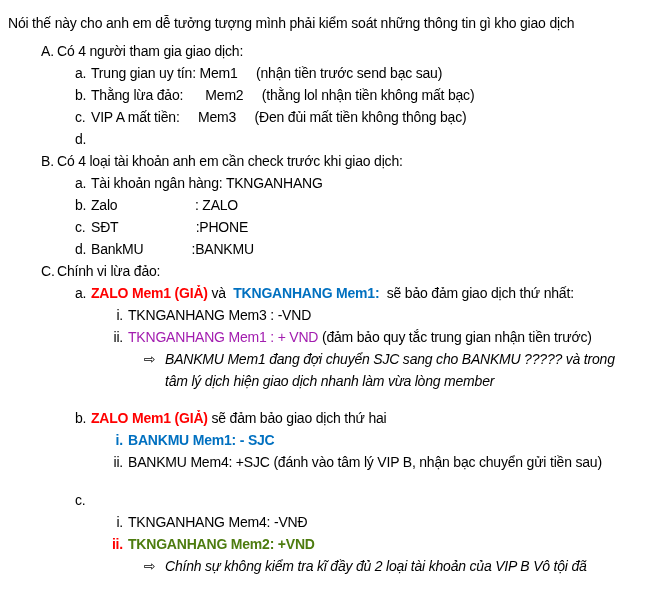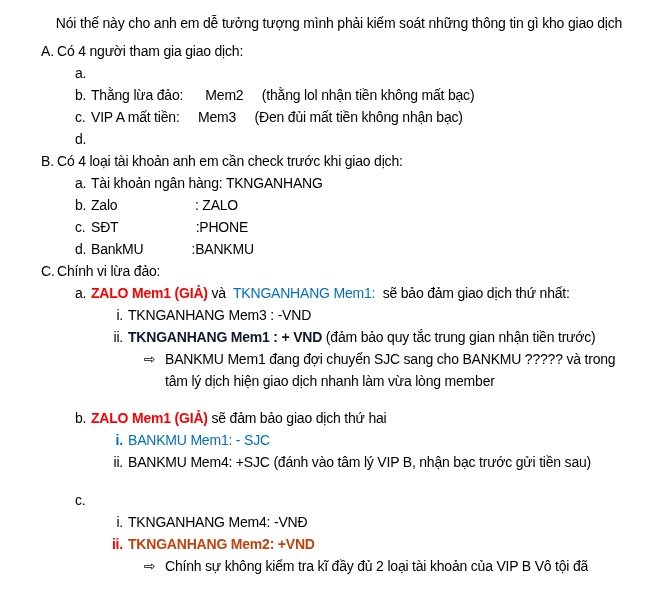--- a/index.html
+++ b/index.html
@@ -20,54 +20,55 @@
   }
   .line {
     display: flex;
     align-items: baseline;
     margin-bottom: 2px;
   }
   .line .marker { flex: 0 0 auto; white-space: pre; }
   .line .text  { flex: 1 1 auto; white-space: pre-wrap; }
 
   
-  .l0 { padding-left: 15px; text-align: center; }
+  .l0 { padding-left: 8px; }
   .l1 { padding-left: 41px; }
   .l1 .marker { width: 16px; }
   .l2 { padding-left: 75px; }
   .l2 .marker { width: 16px; }
   .l3 { padding-left: 100px; }
   .l3 .marker { width: 23px; text-align: right; padding-right: 5px; box-sizing: content-box; }
   .l4 { padding-left: 144px; }
   .l4 .marker { width: 15px; padding-right: 6px; font-style: normal; }
 
-  .italic { }
+  .italic { font-style: italic; }
 </style>
 </head>
 <body>
 
 <div id="document-page">
     <div class="line l0">
       <span class="marker"></span>
       <span class="text"><span>Nói thế này cho anh em dễ tưởng tượng mình phải kiểm soát những thông tin gì kho giao dịch</span></span>
     </div>
     <div class="line l1" style="margin-top: 8px;">
       <span class="marker">A.</span>
       <span class="text"><span>Có 4 người tham gia giao dịch:</span></span>
     </div>
     <div class="line l2">
       <span class="marker">a.</span>
+      <span class="text"><span>Trung gian uy tín: Mem1     (nhận tiền trước send bạc sau)</span></span>
     </div>
     <div class="line l2">
       <span class="marker">b.</span>
       <span class="text"><span>Thằng lừa đảo:      Mem2     (thằng lol nhận tiền không mất bạc)</span></span>
     </div>
     <div class="line l2">
       <span class="marker">c.</span>
-      <span class="text"><span>VIP A mất tiền:     Mem3     (Đen đủi mất tiền không nhận bạc)</span></span>
+      <span class="text"><span>VIP A mất tiền:     Mem3     (Đen đủi mất tiền không thông bạc)</span></span>
     </div>
     <div class="line l2">
       <span class="marker">d.</span>
     </div>
     <div class="line l1">
       <span class="marker">B.</span>
       <span class="text"><span>Có 4 loại tài khoản anh em cần check trước khi giao dịch:</span></span>
     </div>
     <div class="line l2">
       <span class="marker">a.</span>
@@ -84,58 +85,58 @@
     <div class="line l2">
       <span class="marker">d.</span>
       <span class="text"><span>BankMU             :BANKMU</span></span>
     </div>
     <div class="line l1">
       <span class="marker">C.</span>
       <span class="text"><span>Chính vi lừa đảo:</span></span>
     </div>
     <div class="line l2">
       <span class="marker">a.</span>
-      <span class="text"><span style="color: rgb(255, 0, 0); font-weight: bold;">ZALO Mem1 (GIẢ)</span><span> và  </span><span style="color: rgb(0, 112, 192); font-weight: normal;">TKNGANHANG Mem1:</span><span>  sẽ bảo đảm giao dịch thứ nhất:</span></span>
+      <span class="text"><span style="color: rgb(255, 0, 0); font-weight: bold;">ZALO Mem1 (GIẢ)</span><span> và  </span><span style="color: rgb(0, 112, 192); font-weight: bold;">TKNGANHANG Mem1:</span><span>  sẽ bảo đảm giao dịch thứ nhất:</span></span>
     </div>
     <div class="line l3">
       <span class="marker">i.</span>
       <span class="text"><span>TKNGANHANG Mem3 : -VND</span></span>
     </div>
     <div class="line l3">
       <span class="marker">ii.</span>
-      <span class="text"><span style="color: #0f172a; font-weight: bold;">TKNGANHANG Mem1 : + VND </span><span>(đảm bảo quy tắc trung gian nhận tiền trước)</span></span>
+      <span class="text"><span style="color: #a21caf; font-weight: normal;">TKNGANHANG Mem1 : + VND </span><span>(đảm bảo quy tắc trung gian nhận tiền trước)</span></span>
     </div>
     <div class="line l4">
       <span class="marker">⇨</span>
       <span class="text"><span class="italic">BANKMU Mem1 đang đợi chuyển SJC sang cho BANKMU ????? và trong</span></span>
     </div>
     <div class="line l4">
       <span class="marker"></span>
       <span class="text"><span class="italic">tâm lý dịch hiện giao dịch nhanh làm vừa lòng member</span></span>
     </div>
     <div class="line l2" style="margin-top: 17px;">
       <span class="marker">b.</span>
       <span class="text"><span style="color: rgb(255, 0, 0); font-weight: bold;">ZALO Mem1 (GIẢ)</span><span> sẽ đảm bảo giao dịch thứ hai</span></span>
     </div>
     <div class="line l3">
       <span class="marker" style="color: rgb(0, 112, 192); font-weight: bold;">i.</span>
-      <span class="text"><span style="color: rgb(0, 112, 192); font-weight: normal;">BANKMU Mem1: - SJC</span></span>
+      <span class="text"><span style="color: rgb(0, 112, 192); font-weight: bold;">BANKMU Mem1: - SJC</span></span>
     </div>
     <div class="line l3">
       <span class="marker">ii.</span>
-      <span class="text"><span>BANKMU Mem4: +SJC (đánh vào tâm lý VIP B, nhận bạc trước gửi tiền sau)</span></span>
+      <span class="text"><span>BANKMU Mem4: +SJC (đánh vào tâm lý VIP B, nhận bạc chuyển gửi tiền sau)</span></span>
     </div>
     <div class="line l2" style="margin-top: 18px;">
       <span class="marker">c.</span>
     </div>
     <div class="line l3">
       <span class="marker">i.</span>
       <span class="text"><span>TKNGANHANG Mem4: -VNĐ</span></span>
     </div>
     <div class="line l3">
       <span class="marker" style="color: rgb(255, 0, 0); font-weight: bold;">ii.</span>
-      <span class="text"><span style="color: #c2410c; font-weight: bold;">TKNGANHANG Mem2: +VND</span></span>
+      <span class="text"><span style="color: #4d7c0f; font-weight: bold;">TKNGANHANG Mem2: +VND</span></span>
     </div>
     <div class="line l4">
       <span class="marker">⇨</span>
       <span class="text"><span class="italic">Chính sự không kiểm tra kĩ đầy đủ 2 loại tài khoản của VIP B Vô tội đã</span></span>
     </div>
   </div>
 
 </body></html>

